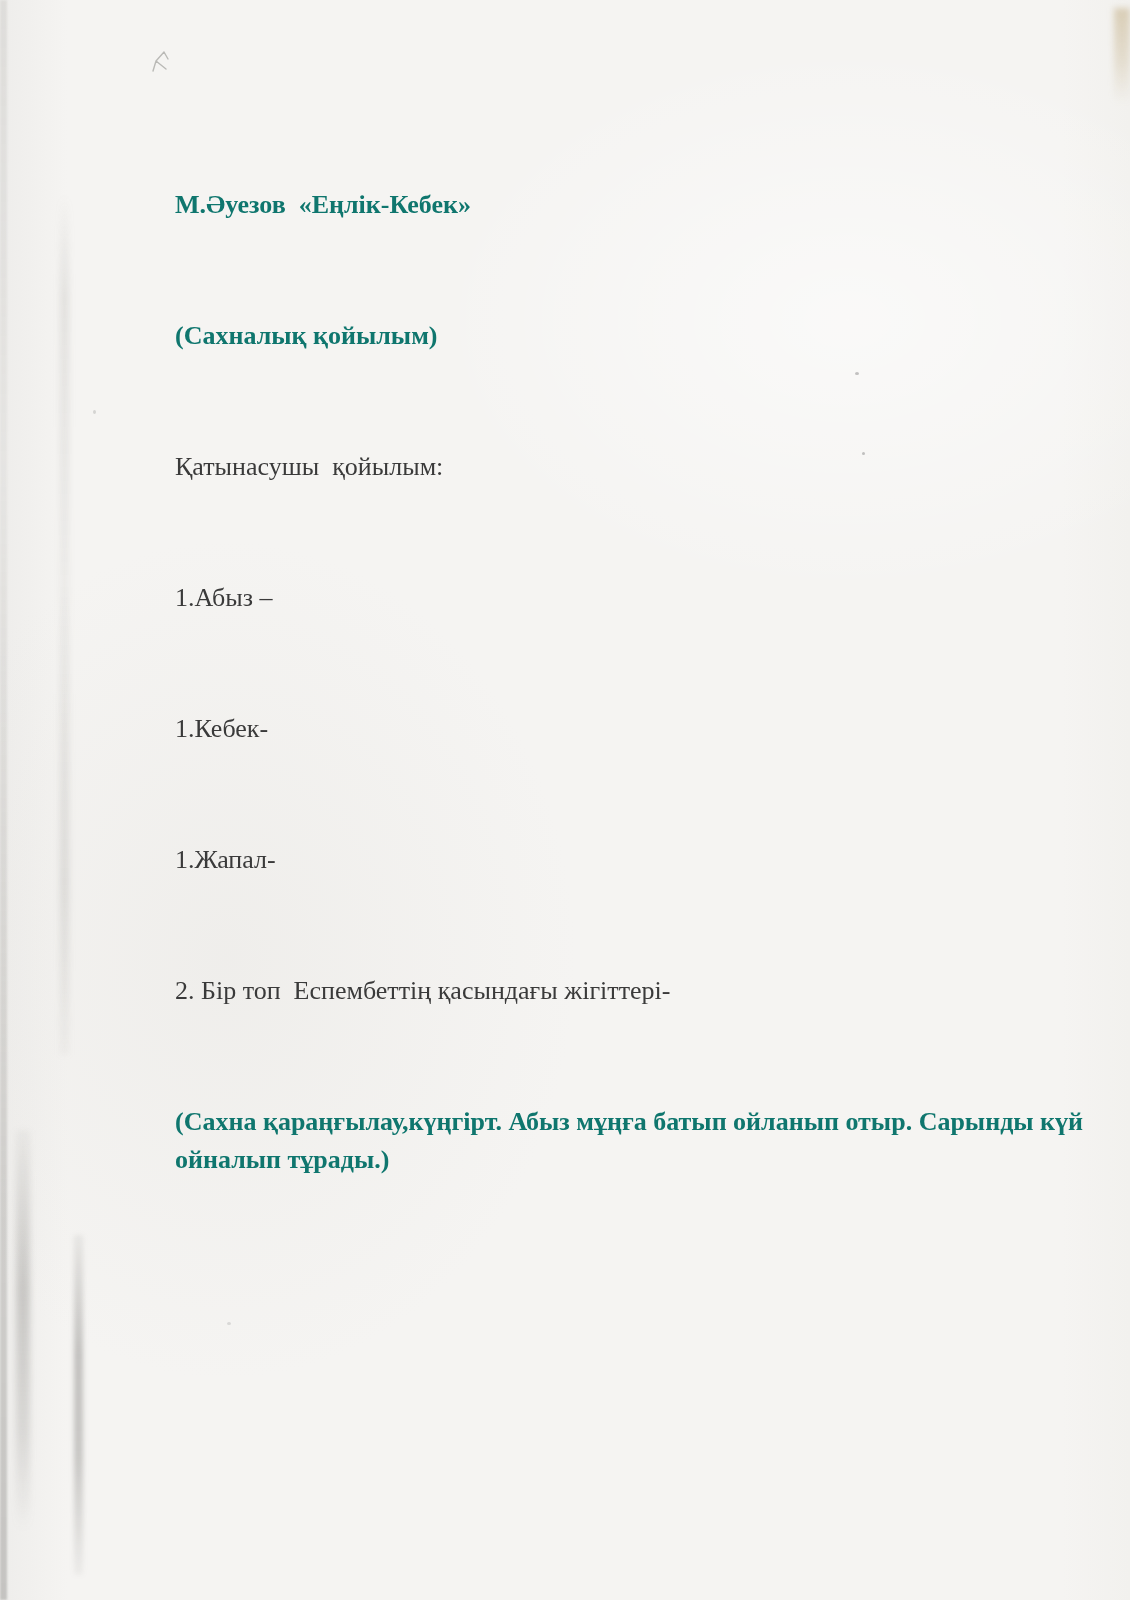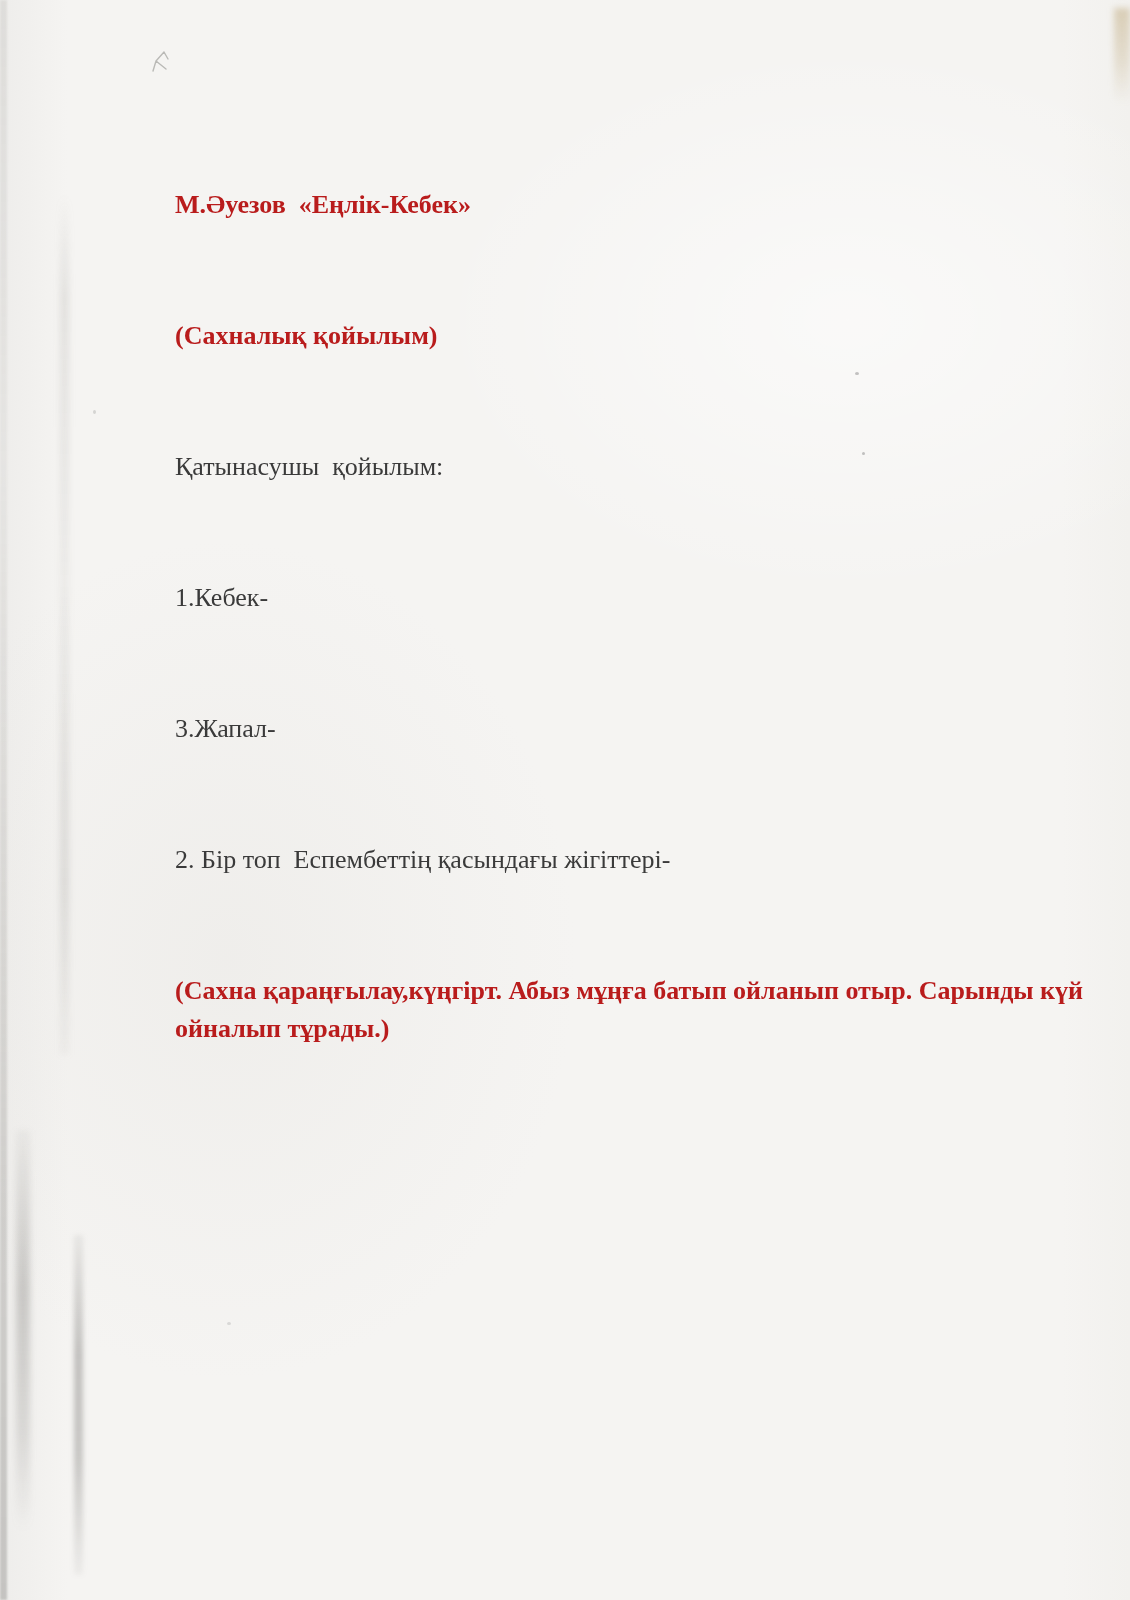--- a/index.html
+++ b/index.html
@@ -24,21 +24,21 @@
     top: 110px;
     width: 930px;
     color: #3a3a3a;
     font-size: 26px;
     line-height: 38px;
     white-space: pre-wrap;
   }
   .page-content p {
     margin: 0 0 17px 0;
   }
-  p.bold { font-weight: bold; color: #b91c1c; }
+  p.bold { font-weight: bold; color: #0f766e; }
 
   
   .artifact { position: absolute; pointer-events: none; }
   .edge-strip-left {
     left: 0; top: 0; width: 7px; height: 1600px;
     background: linear-gradient(180deg,
       rgba(160,158,154,0.20) 0%, rgba(160,158,154,0.10) 30%,
       rgba(140,138,134,0.30) 75%, rgba(120,118,114,0.35) 100%);
     filter: blur(1px);
   }
@@ -91,22 +91,23 @@
 <div class="artifact speck speck-c"></div>
 <div class="artifact speck speck-d"></div>
 <svg class="artifact pencil-mark" viewBox="0 0 36 30">
   <path d="M22 4 l-8 9 m8 -9 l4 7 m-12 2 l10 8 m-10 -8 l-3 10" stroke="#8a8a86" stroke-width="1.4" fill="none" stroke-linecap="round"></path>
 </svg>
 
 <div class="page-content">
   <p class="bold">М.Әуезов  «Еңлік-Кебек»</p>
   <p class="bold">(Сахналық қойылым)</p>
   <p>Қатынасушы  қойылым:</p>
+  <p>1.Абыз –</p>
   <p>1.Кебек-</p>
-  <p>3.Жапал-</p>
+  <p>1.Жапал-</p>
   <p>2. Бір топ  Еспембеттің қасындағы жігіттері-</p>
   <p class="bold">(Сахна қараңғылау,күңгірт. Абыз мұңға батып ойланып отыр. Сарынды күй ойналып тұрады.)</p>
   
   
   
   
   
   
   
   

